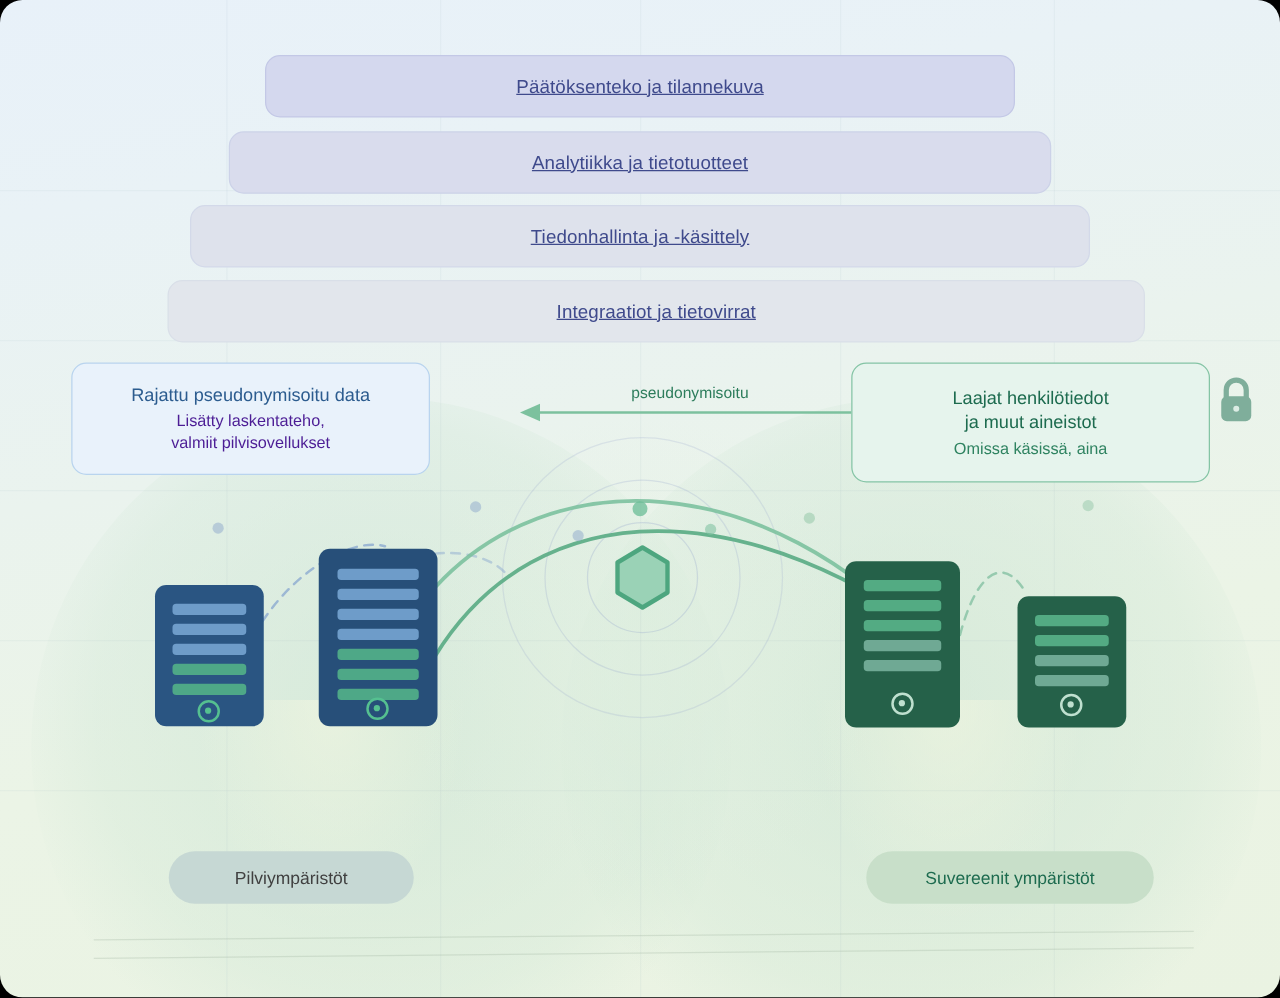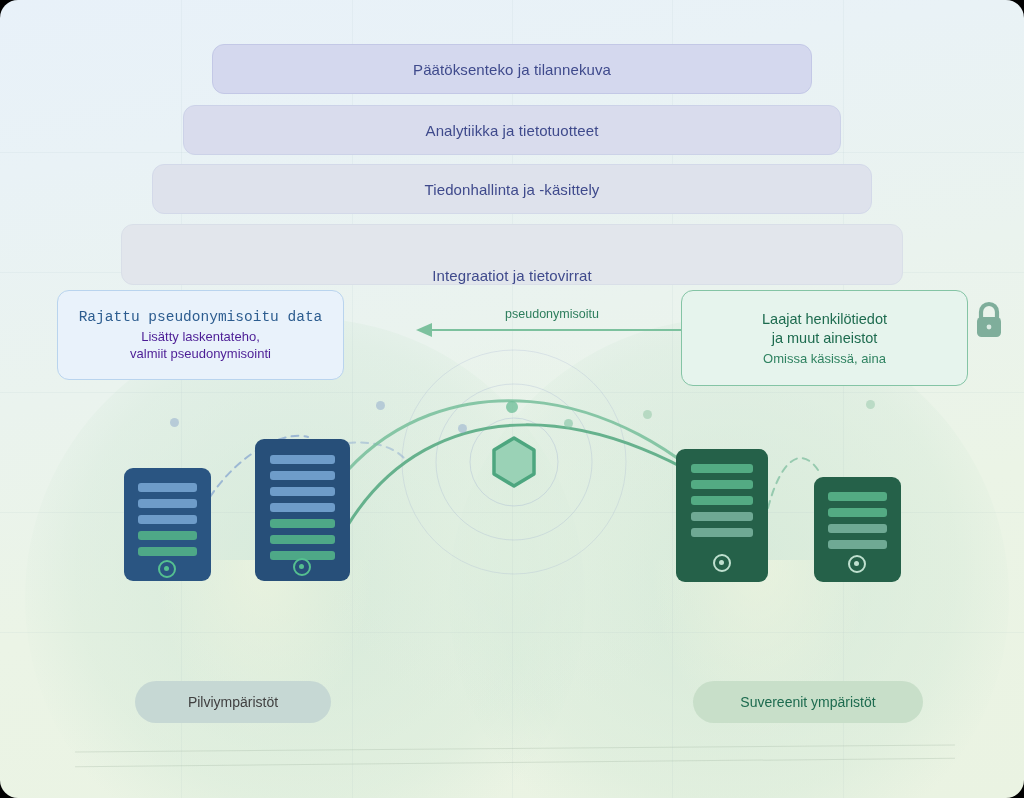--- a/index.html
+++ b/index.html
@@ -42,50 +42,51 @@
 
   
   .bar{
     position:absolute;
     display:flex;align-items:center;justify-content:center;
     border-radius:12px;
     font-size:15px;
     color:#3f4a8c;
     letter-spacing:.1px;
     box-sizing:border-box;
+    text-decoration:underline;
   }
   .bar-1{left:212px;top:44px;width:600px;height:50px;
     background:#d4d8ee;border:1px solid #c3c8e6;}
   .bar-2{left:183px;top:105px;width:658px;height:50px;
     background:#d9dced;border:1px solid #ccd2e8;}
   .bar-3{left:152px;top:164px;width:720px;height:50px;
     background:#dee2ec;border:1px solid #d3d9e9;}
-  .bar-4{left:121px;top:224px;width:782px;height:61px;
-    background:#e2e6ec;border:1px solid #d9dfe8;align-items:flex-end;}
+  .bar-4{left:134px;top:224px;width:782px;height:50px;
+    background:#e2e6ec;border:1px solid #d9dfe8;}
 
   
   .grid-v,.grid-h{position:absolute;background:rgba(150,170,190,.085);}
   .grid-v{width:1px;top:0;bottom:0;}
   .grid-h{height:1px;left:0;right:0;}
 
   .faintline{position:absolute;height:1px;background:rgba(160,180,160,.30);}
 
   
   .card{
     position:absolute;
     box-sizing:border-box;
     border-radius:12px;
     display:flex;flex-direction:column;align-items:center;justify-content:center;
     text-align:center;
   }
   .card-left{
     left:57px;top:290px;width:287px;height:90px;
     background:#e9f2fb;border:1px solid #b9d4ee;
   }
-  .card-left .t{font-size:14.5px;color:#2c5c8f;margin-bottom:3px;font-family:Liberation Mono, monospace;}
+  .card-left .t{font-size:14.5px;color:#2c5c8f;margin-bottom:3px;}
   .card-left .s{font-size:13px;color:#4c1d95;line-height:17px;}
 
   .card-right{
     left:681px;top:290px;width:287px;height:96px;
     background:#e6f4ed;border:1px solid #84c4a5;
   }
   .card-right .t{font-size:14.5px;color:#1d6b4f;line-height:19px;}
   .card-right .s{font-size:13px;color:#2f8361;margin-top:3px;}
 
   
@@ -182,21 +183,21 @@
   <svg class="bg" viewBox="0 0 1024 798">
     <line x1="424" y1="330" x2="681" y2="330" stroke="#7cc19e" stroke-width="2"></line>
     <polygon points="416,330 432,323 432,337" fill="#7cc19e"></polygon>
   </svg>
   <div class="arrow-label">pseudonymisoitu</div>
 
   <div class="card card-left">
     <div class="t">Rajattu pseudonymisoitu data</div>
     <div class="s">
       <span>Lisätty laskentateho,</span><br>
-      <span>valmiit pseudonymisointi</span>
+      <span>valmiit pilvisovellukset</span>
     </div>
   </div>
 
   <div class="card card-right">
     <div class="t">
       <span>Laajat henkilötiedot</span><br>
       <span>ja muut aineistot</span>
     </div>
     <div class="s">Omissa käsissä, aina</div>
   </div>

